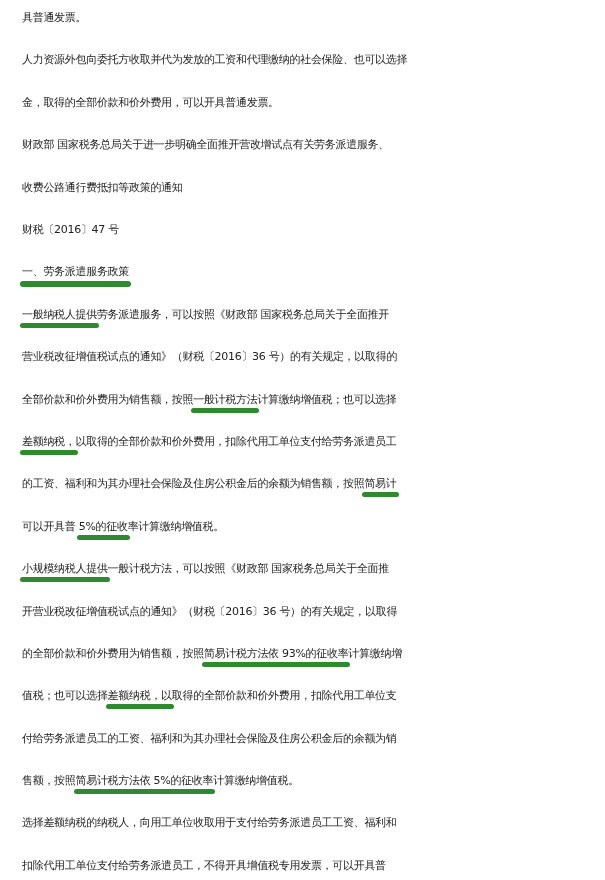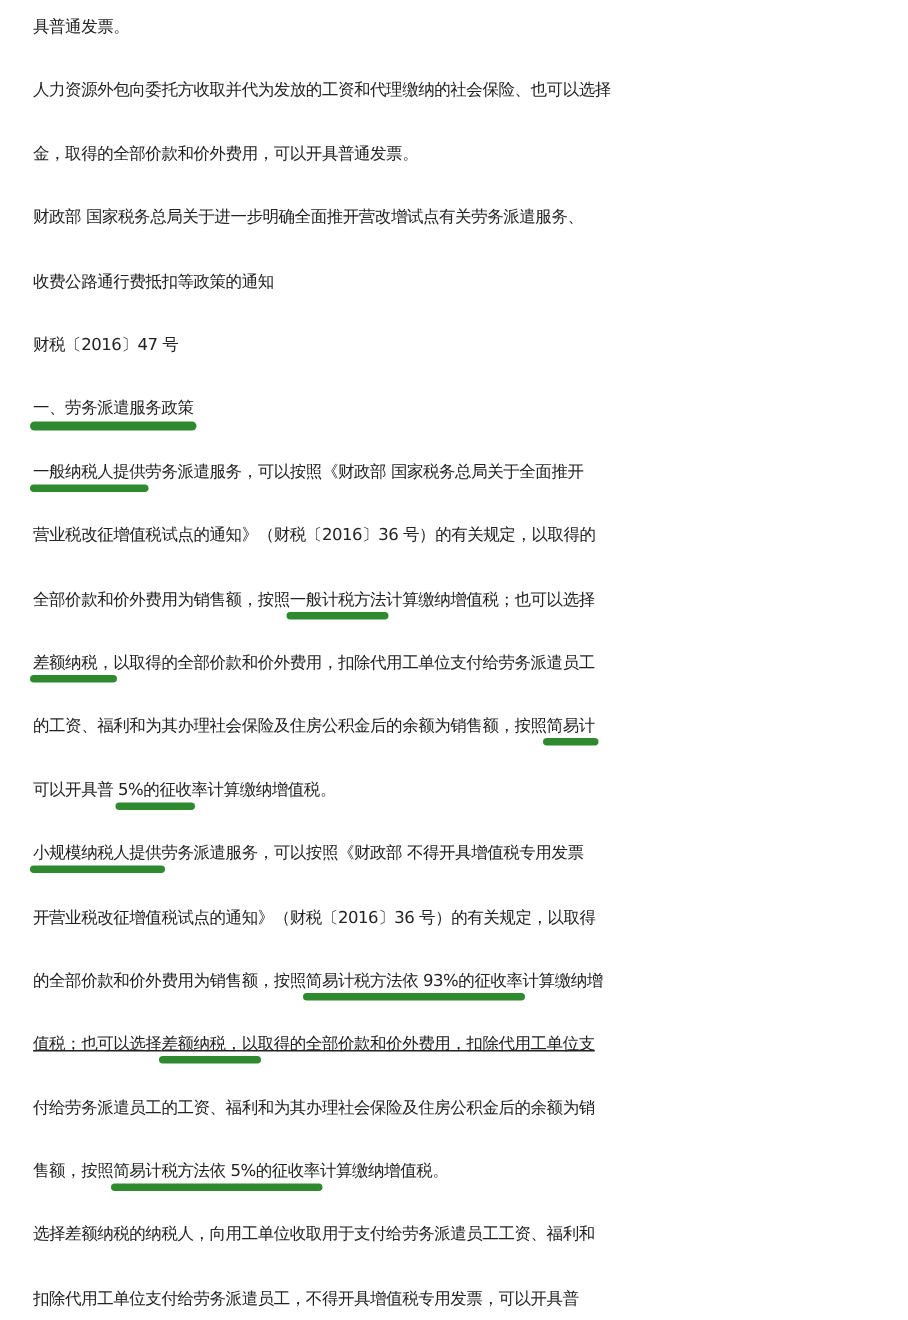--- a/index.html
+++ b/index.html
@@ -22,21 +22,21 @@
     <div class="line" style="top: 135px;"><span>财政部  国家税务总局关于进一步明确全面推开营改增试点有关劳务派遣服务、</span></div>
     <div class="line" style="top: 178px;"><span>收费公路通行费抵扣等政策的通知</span></div>
     <div class="line" style="top: 220px;"><span>财税〔2016〕47 号</span></div>
     <div class="line" style="top: 262px;"><span class="hl thick">一、劳务派遣服务政策</span></div>
     <div class="line" style="top: 305px;"><span class="hl">一般纳税人提供</span><span>劳务派遣服务，可以按照《财政部  国家税务总局关于全面推开</span></div>
     <div class="line" style="top: 347px;"><span>营业税改征增值税试点的通知》（财税〔2016〕36 号）的有关规定，以取得的</span></div>
     <div class="line" style="top: 390px;"><span>全部价款和价外费用为销售额，按照</span><span class="hl">一般计税方法</span><span>计算缴纳增值税；也可以选择</span></div>
     <div class="line" style="top: 432px;"><span class="hl">差额纳税，</span><span>以取得的全部价款和价外费用，扣除代用工单位支付给劳务派遣员工</span></div>
     <div class="line" style="top: 474px;"><span>的工资、福利和为其办理社会保险及住房公积金后的余额为销售额，按照</span><span class="hl">简易计</span></div>
     <div class="line" style="top: 517px;"><span>可以开具普 </span><span class="hl">5%的征收</span><span>率计算缴纳增值税。</span></div>
-    <div class="line" style="top: 559px;"><span class="hl">小规模纳税人提供</span><span>劳务派遣服务，可以按照《财政部  不得开具增值税专用发票</span></div>
+    <div class="line" style="top: 559px;"><span class="hl">小规模纳税人提供</span><span>一般计税方法，可以按照《财政部  国家税务总局关于全面推</span></div>
     <div class="line" style="top: 602px;"><span>开营业税改征增值税试点的通知》（财税〔2016〕36 号）的有关规定，以取得</span></div>
     <div class="line" style="top: 644px;"><span>的全部价款和价外费用为销售额，按照</span><span class="hl">简易计税方法依 93%的征收率</span><span>计算缴纳增</span></div>
-    <div class="line" style="top: 686px; text-decoration: underline;"><span>值税；也可以选择</span><span class="hl">差额纳税，以</span><span>取得的全部价款和价外费用，扣除代用工单位支</span></div>
+    <div class="line" style="top: 686px;"><span>值税；也可以选择</span><span class="hl">差额纳税，以</span><span>取得的全部价款和价外费用，扣除代用工单位支</span></div>
     <div class="line" style="top: 729px;"><span>付给劳务派遣员工的工资、福利和为其办理社会保险及住房公积金后的余额为销</span></div>
     <div class="line" style="top: 771px; text-align: right;"><span>售额，按照</span><span class="hl">简易计税方法依 5%的征收率</span><span>计算缴纳增值税。</span></div>
     <div class="line" style="top: 813px;"><span>选择差额纳税的纳税人，向用工单位收取用于支付给劳务派遣员工工资、福利和</span></div>
     <div class="line" style="top: 856px;"><span>扣除代用工单位支付给劳务派遣员工，不得开具增值税专用发票，可以开具普</span></div>
   </div>
 
 </body></html>

